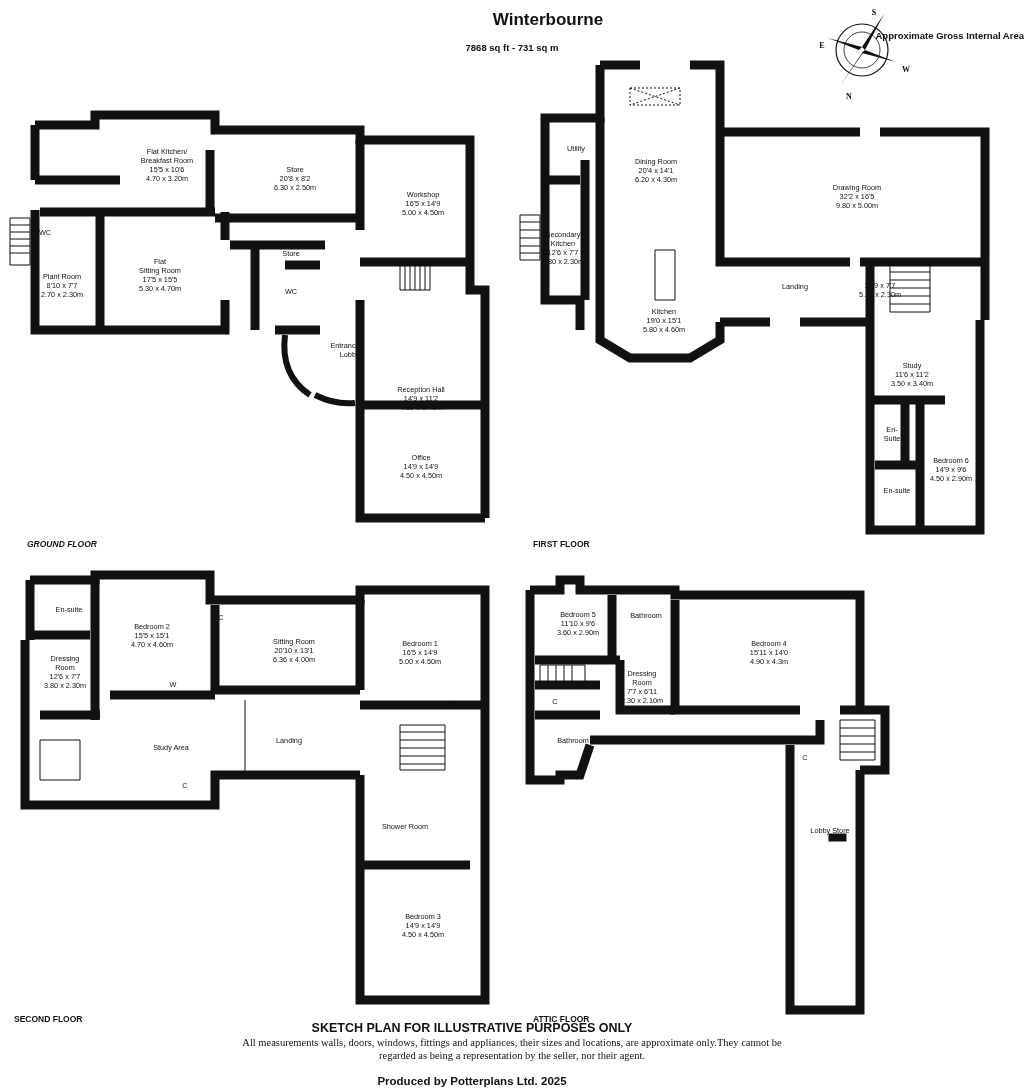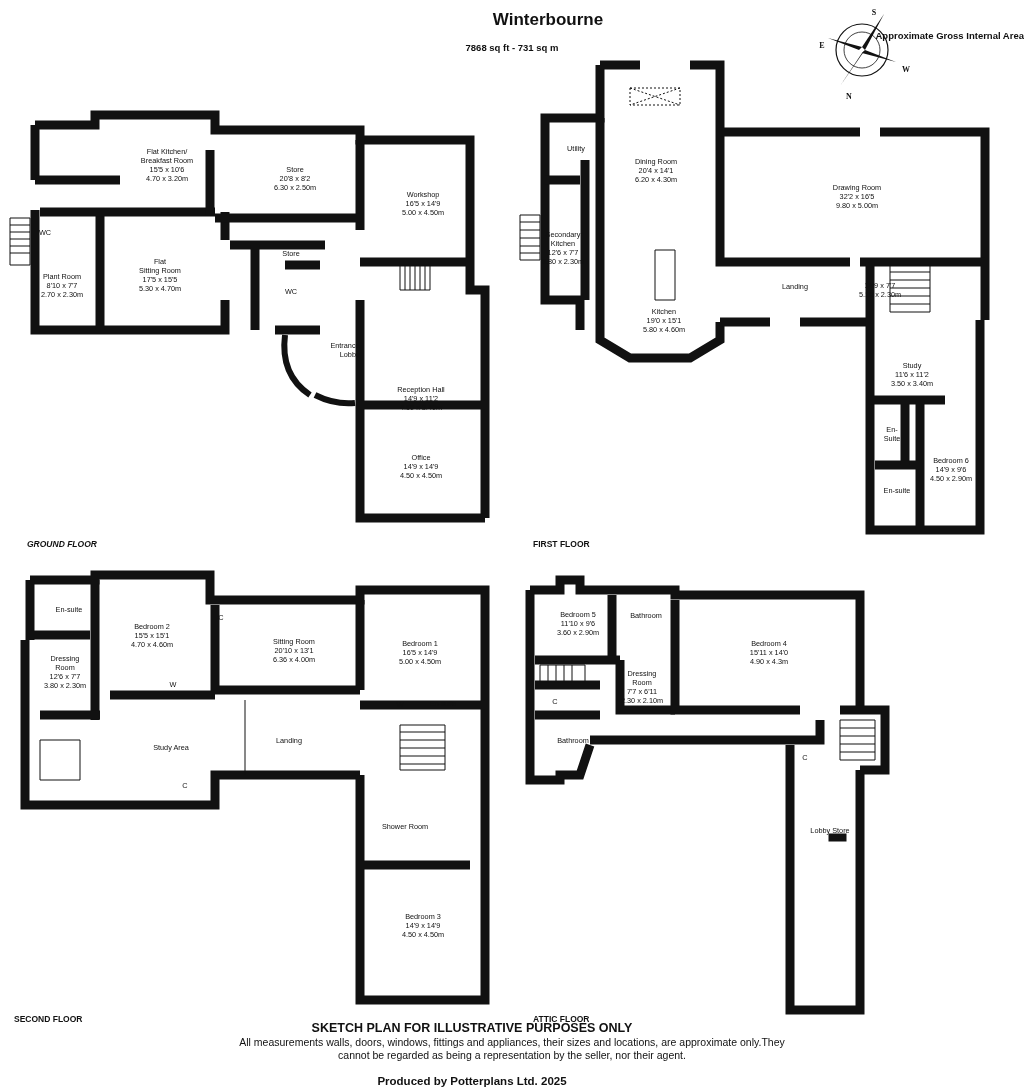--- a/index.html
+++ b/index.html
@@ -7,21 +7,21 @@
   .hdr { position:absolute; left:0; width:1024px; text-align:center; font-weight:bold; }
   .title { top:10px; font-size:17px;margin-left:36px; }
   .sub1 { top:30px; font-size:9.5px;text-align:right; }
   .sub2 { top:42px; font-size:9.5px; }
   svg.plan { position:absolute; left:0; top:0; }
   .floor-label { position:absolute; font-size:8.5px; font-weight:bold; }
   .room { position:absolute; text-align:center; font-size:7.3px; line-height:9px; transform:translate(-50%,-50%); white-space:nowrap; }
   .room .nm { display:block; }
   .foot { position:absolute; left:0; width:944px; text-align:center; }
   .f1 { top:1021px; font-size:12.5px; font-weight:bold; }
-  .f2 { top:1036px; font-size:10.5px; line-height:13px; width:560px; left:232px; }
+  .f2 { top:1036px; font-size:10.5px; line-height:13px; width:560px; left:232px;font-family:Liberation Serif, serif; }
   .f3 { top:1075px; font-size:11.5px; font-weight:bold; }
 </style>
 </head>
 <body>
 
 <div class="hdr title">Winterbourne</div>
 <div class="hdr sub1">Approximate Gross Internal Area</div>
 <div class="hdr sub2">7868 sq ft - 731 sq m</div>
 
 <svg class="plan" width="1024" height="1090" viewBox="0 0 1024 1090">

